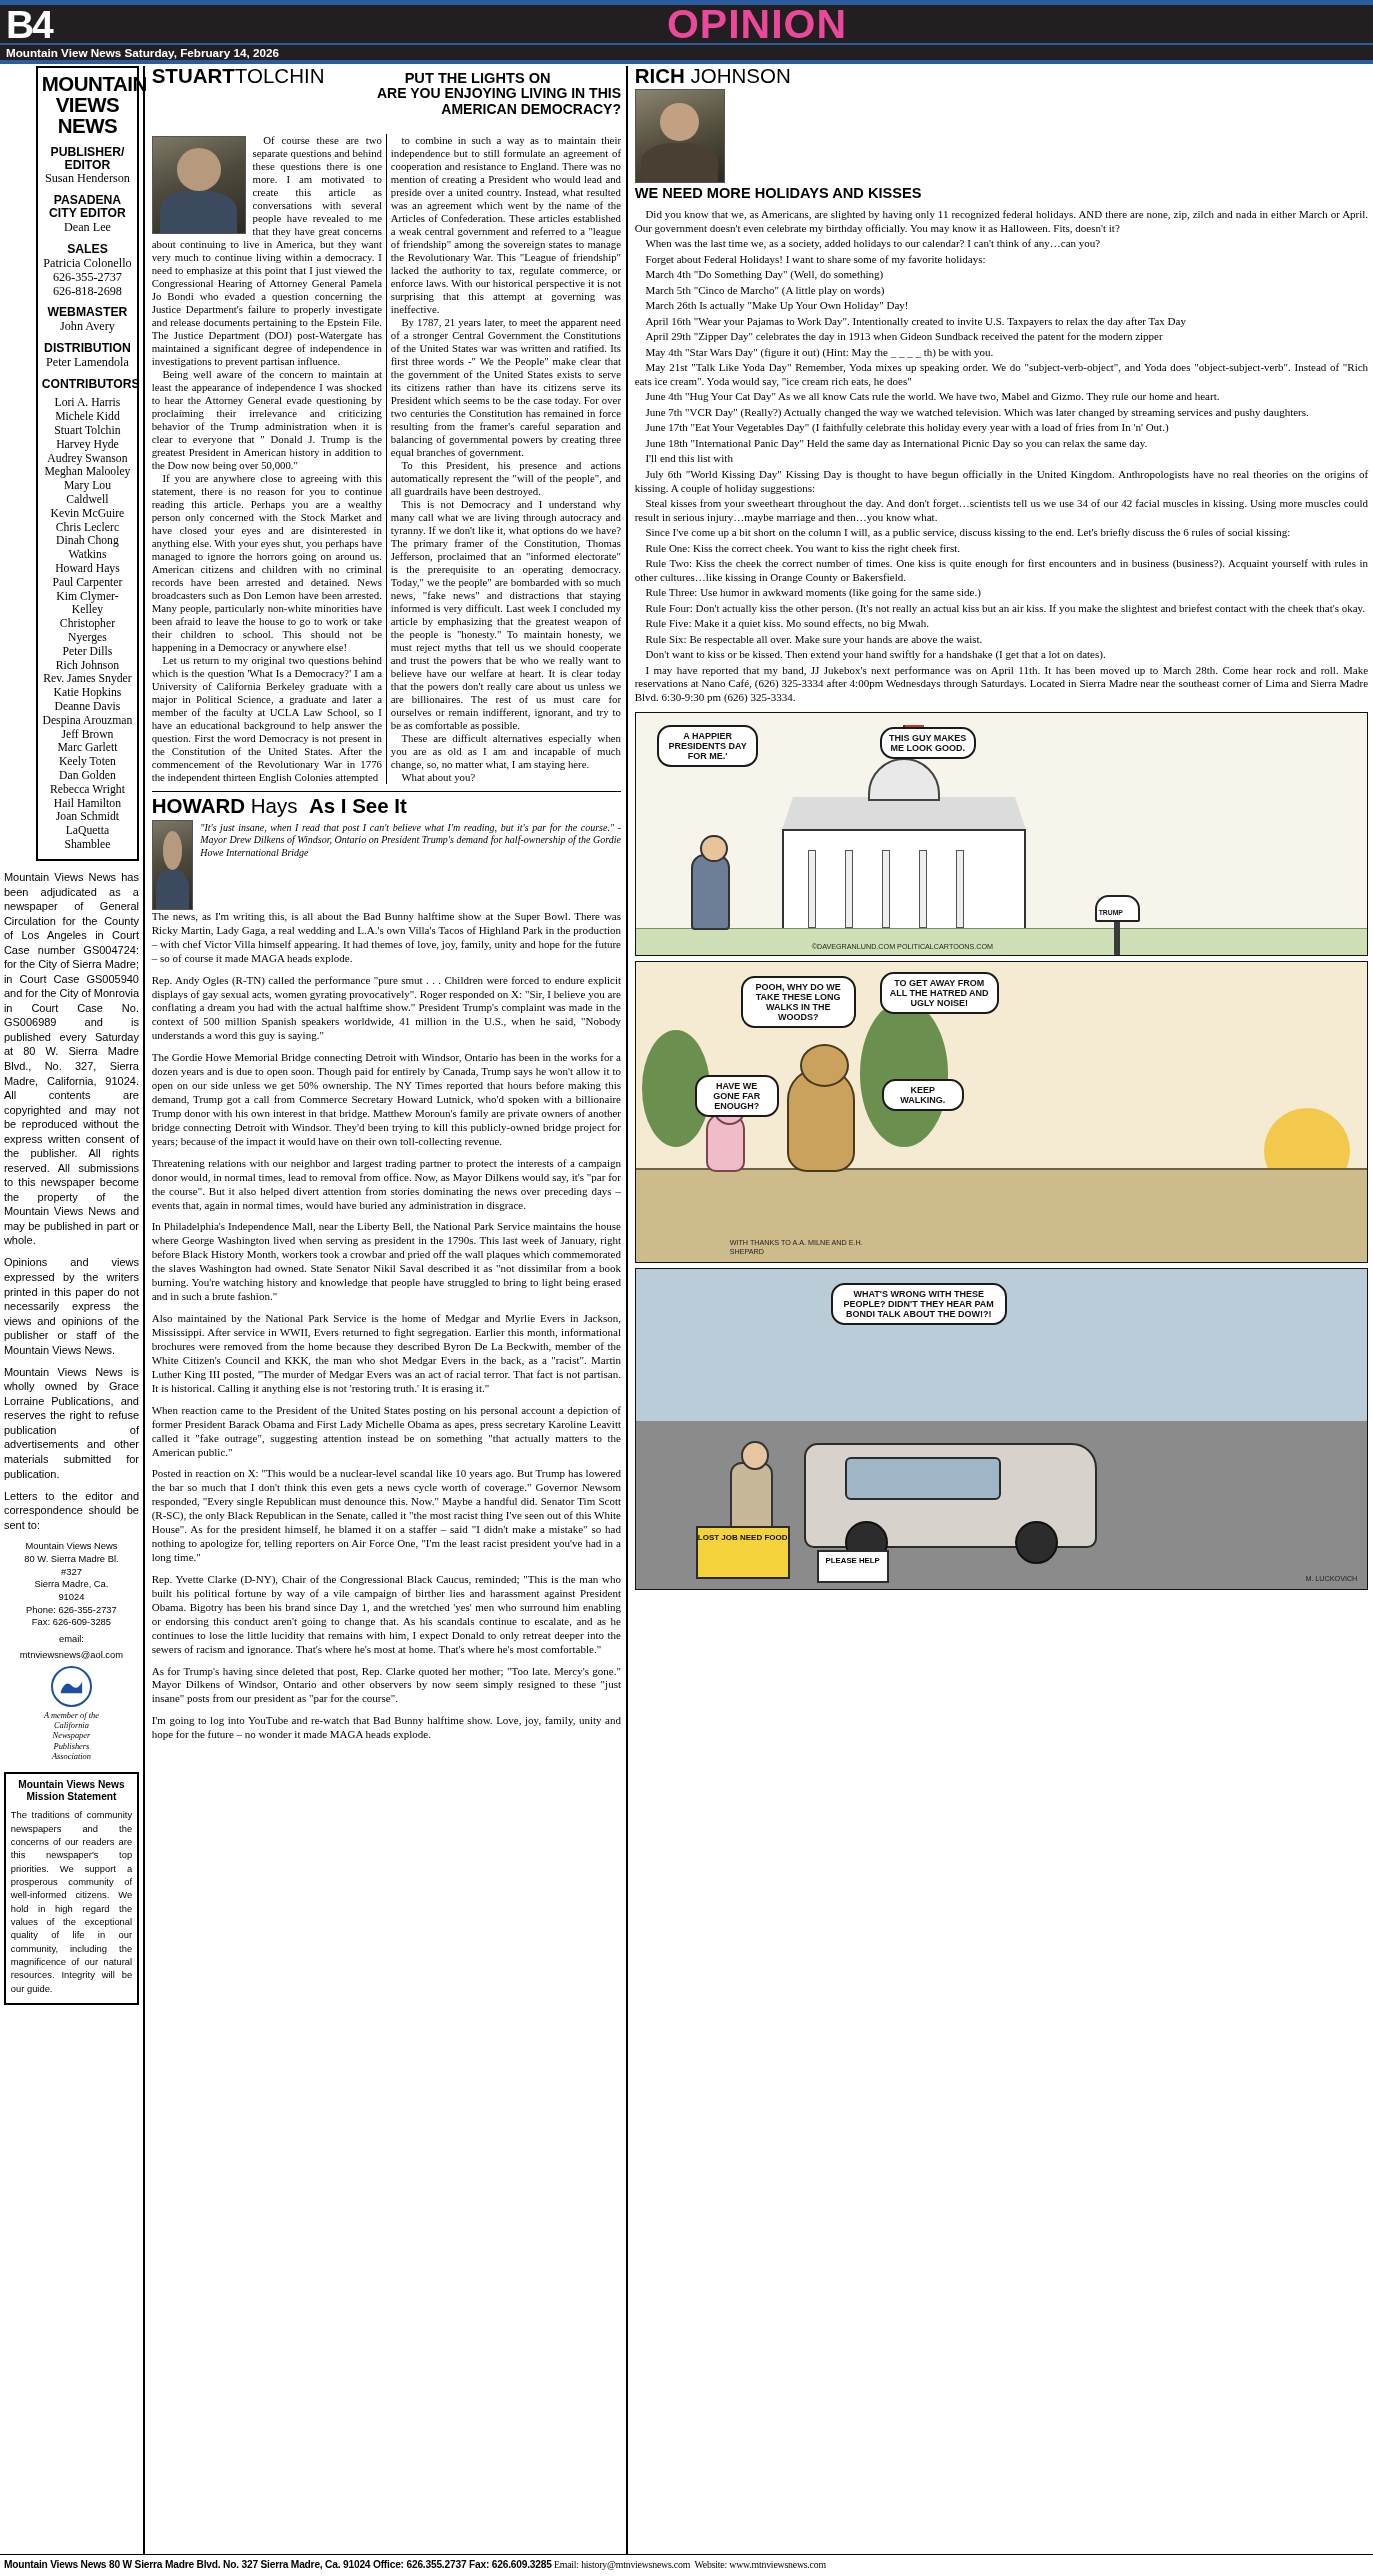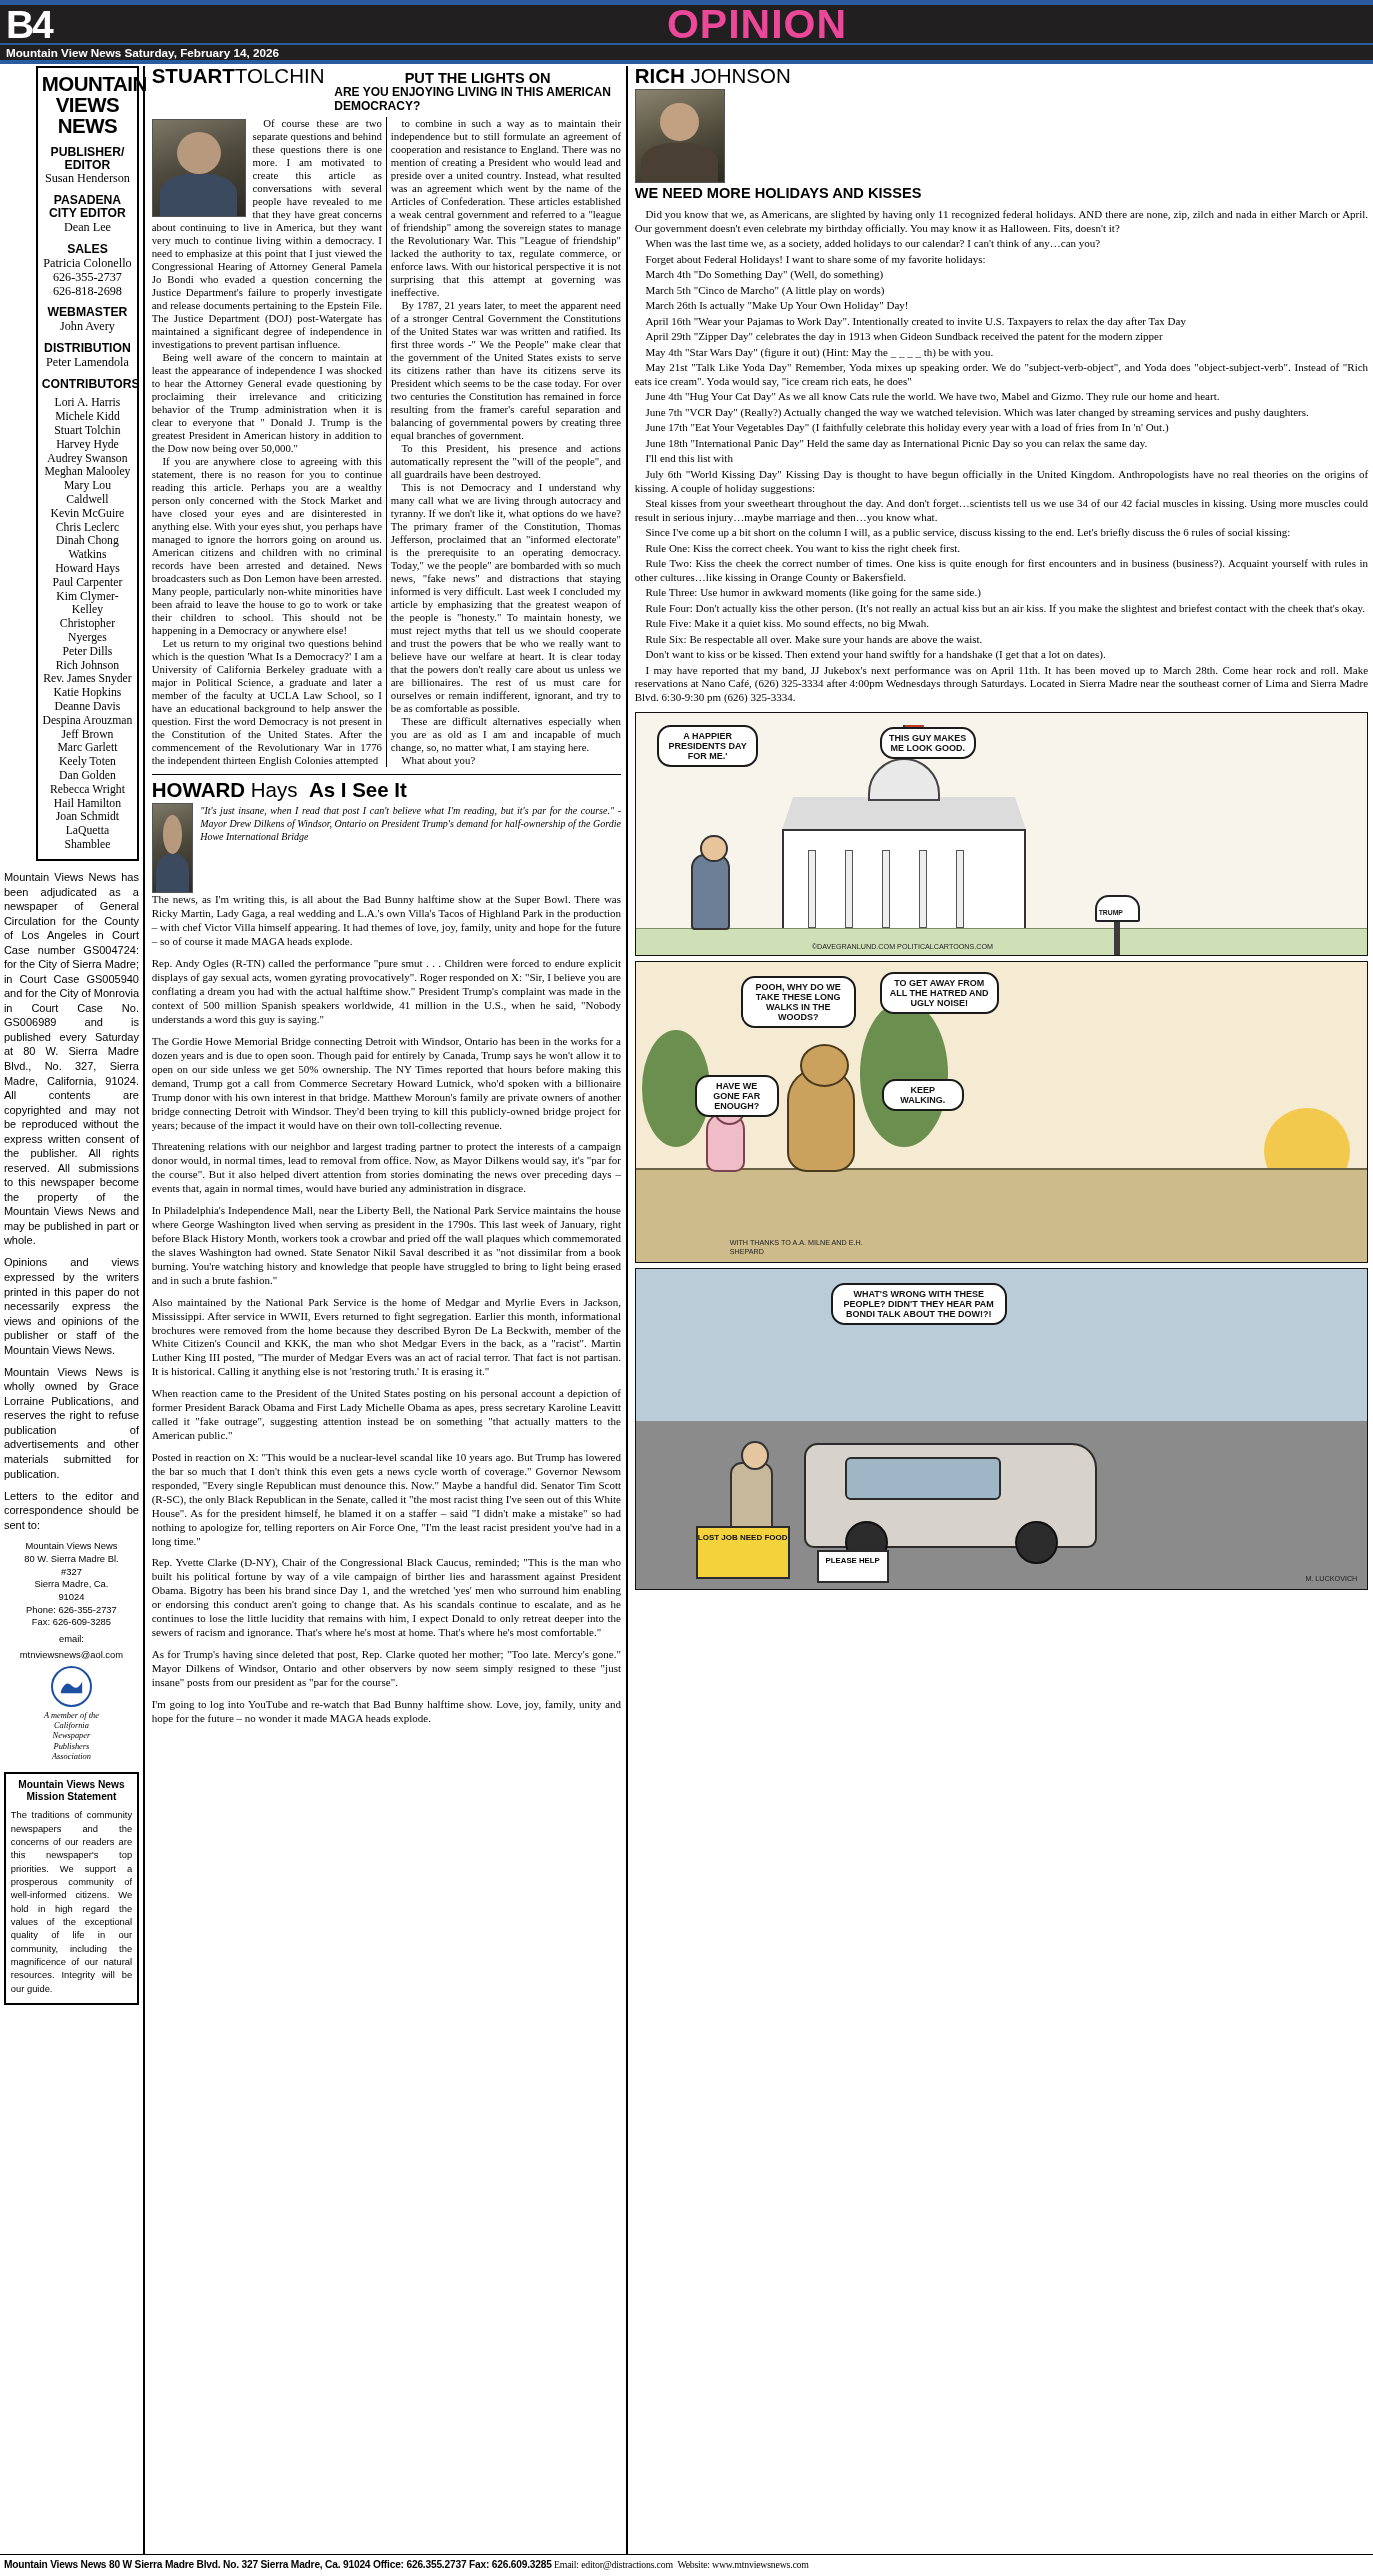--- a/index.html
+++ b/index.html
@@ -155,23 +155,23 @@
   }
   .byline b{ font-weight:bold; }
   .byline span.light{ font-weight:normal; }
   .kicker{
     font-family:"Liberation Sans", sans-serif;
     font-weight:bold; font-size:14.6px;
     text-align:center; line-height:1.1;
   }
   .headline{
     font-family:"Liberation Sans", sans-serif;
-    font-weight:bold; font-size:12px;
-    text-align:left; line-height:1.12;
-    margin-bottom:4px;
+    font-weight:bold; font-size:14px;
+    text-align:right; line-height:1.12;
+    margin-bottom:16px;
   }
   .headwrap{ flex:1; padding-left:9.8px; }
 
   .mugshot{
     width:94px; height:98px;
     float:left;
     margin:2px 6.8px 2.9px 0;
     background:linear-gradient(160deg,#7d7866 0%,#4e4a3d 45%,#2c2a22 100%);
     border:1px solid #555;
   }
@@ -657,19 +657,19 @@
 
     </div>
   </div>
 </div>
 
 <div class="footer">
   <span>Mountain Views News 80 W Sierra Madre Blvd.  No. 327   Sierra Madre, Ca.  91024   Office: 626.355.2737   Fax: 626.609.3285</span>
   <span class="lite">&nbsp;</span>
   <span class="lite">Email:</span>
   <span class="lite">&nbsp;</span>
-  <span class="lite">editor@distractions.com</span>
+  <span class="lite">history@mtnviewsnews.com</span>
   <span class="lite">&nbsp;&nbsp;</span>
   <span class="lite">Website:</span>
   <span class="lite">&nbsp;</span>
   <span class="lite">www.mtnviewsnews.com</span>
 </div>
 
 
 </body></html>

